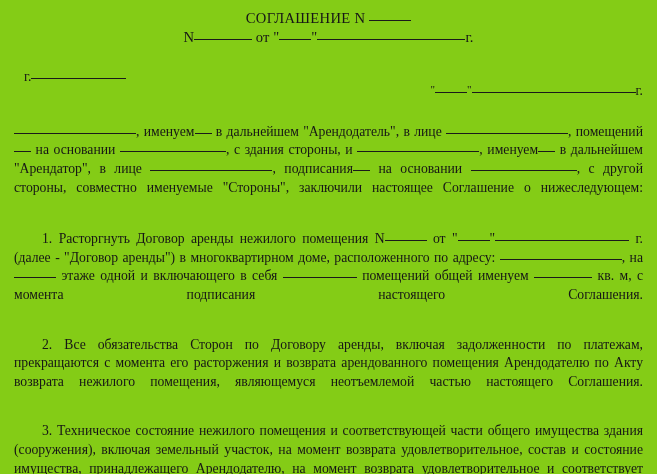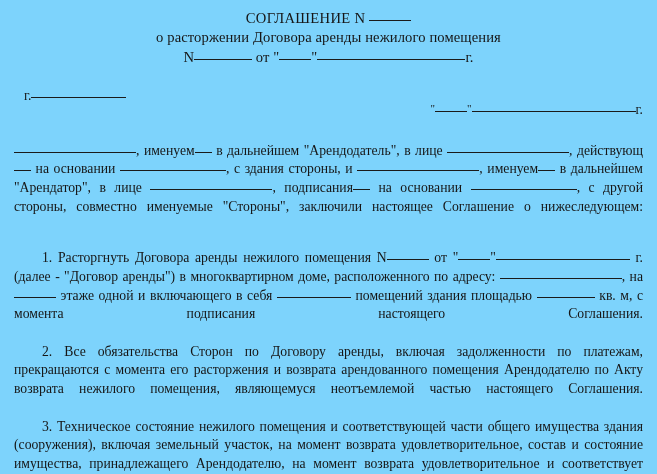--- a/index.html
+++ b/index.html
@@ -16,21 +16,21 @@
     color: #161616;
     -webkit-font-smoothing: antialiased;
   }
 
   .page {
     position: relative;
     width: 657px;
     height: 474px;
     box-sizing: border-box;
     padding: 9px 14px 12px 14px;
-    background: #7dd3fc;
+    background: #84cc16;
   }
 
   
   .title-block {
     text-align: center;
     line-height: 1.32;
   }
   .title-line {
     font-size: 14.6px;
     letter-spacing: 0.1px;
@@ -94,21 +94,21 @@
 
   p.para {
     margin: 0;
     font-size: 13.7px;
     line-height: 1.365;
     text-align: justify;
     text-justify: inter-word;
     text-indent: 0;
   }
   p.para.indent { text-indent: 28px; }
-  p.para + p.para { margin-top: 0; }
+  p.para + p.para { margin-top: 12px; }
   .gap-md { height: 14px; }
 
   
   .para::after {
     content: "";
     display: inline-block;
     width: 100%;
   }
 </style>
 </head>
@@ -116,23 +116,20 @@
 
 <div class="page">
 
   <div class="title-block">
 
     <div class="title-line main">
       <span>СОГЛАШЕНИЕ N</span>
       <span class="blank b-s"></span>
     </div>
 
-    <div class="title-line">
-      <span>о расторжении Договора аренды нежилого помещения</span>
-    </div>
 
     <div class="title-line">
       <span>N</span><span class="blank b-m"></span>
       <span>от</span>
       <span>"</span><span class="blank b-xs"></span><span>"</span><span class="blank b-xxl"></span><span class="blank b-s"></span><span>г.</span>
     </div>
 
   </div>
 
   <div class="city-date-row">
@@ -143,42 +140,42 @@
 
     <div class="doc-date">
       <span class="q">"</span><span class="blank b-xs"></span><span class="q">"</span><span class="blank b-3xl"></span><span class="blank b-s"></span><span>г.</span>
     </div>
 
   </div>
 
   <div class="body-block">
 
     <p class="para"><span class="blank b-3xl"></span><span>, именуем</span><span class="ublank"></span><span> в дальнейшем "Арендодатель", в лице</span>
-      <span class="blank b-3xl"></span><span>, действующ</span><span class="ublank"></span><span> на основании</span>
+      <span class="blank b-3xl"></span><span>, помещений</span><span class="ublank"></span><span> на основании</span>
       <span class="blank b-xxl"></span><span>, с здания стороны, и</span>
       <span class="blank b-3xl"></span><span>, именуем</span><span class="ublank"></span><span> в дальнейшем "Арендатор", в лице</span>
       <span class="blank b-3xl"></span>,
       <span>подписания</span><span class="ublank"></span><span> на основании</span>
       <span class="blank b-xxl"></span><span>, с другой стороны, совместно именуемые</span>
       <span>"Стороны", заключили настоящее Соглашение о нижеследующем:</span></p>
 
   </div>
 
   <div class="gap-md"></div>
 
   <p class="para indent"><span>1.</span>
-    <span>Расторгнуть Договора аренды нежилого помещения N</span><span class="blank b-s"></span>
+    <span>Расторгнуть Договор аренды нежилого помещения N</span><span class="blank b-s"></span>
     <span>от</span>
     <span>"</span><span class="blank b-xs"></span><span>"</span><span class="blank b-xl"></span><span class="blank b-s"></span>
     <span>г. (далее - "Договор аренды") в многоквартирном доме, расположенного по адресу:</span>
     <span class="blank b-3xl"></span><span>, на</span>
     <span class="blank b-s"></span>
     <span>этаже одной и включающего в себя</span>
     <span class="blank b-l"></span>
-    <span>помещений здания площадью</span>
+    <span>помещений общей именуем</span>
     <span class="blank b-m"></span>
     <span>кв. м, с момента подписания настоящего Соглашения.</span></p>
 
   <p class="para indent"><span>2.</span>
     <span>Все обязательства Сторон по Договору аренды, включая задолженности по платежам, прекращаются с момента его расторжения и возврата арендованного помещения Арендодателю по Акту возврата нежилого помещения, являющемуся неотъемлемой частью настоящего Соглашения.</span></p>
 
   <p class="para indent"><span>3.</span>
     <span>Техническое состояние нежилого помещения и соответствующей части общего имущества здания (сооружения), включая земельный участок, на момент возврата удовлетворительное, состав и состояние имущества, принадлежащего Арендодателю, на момент возврата удовлетворительное и соответствует условиям Договора аренды.</span></p>
 
 </div>

